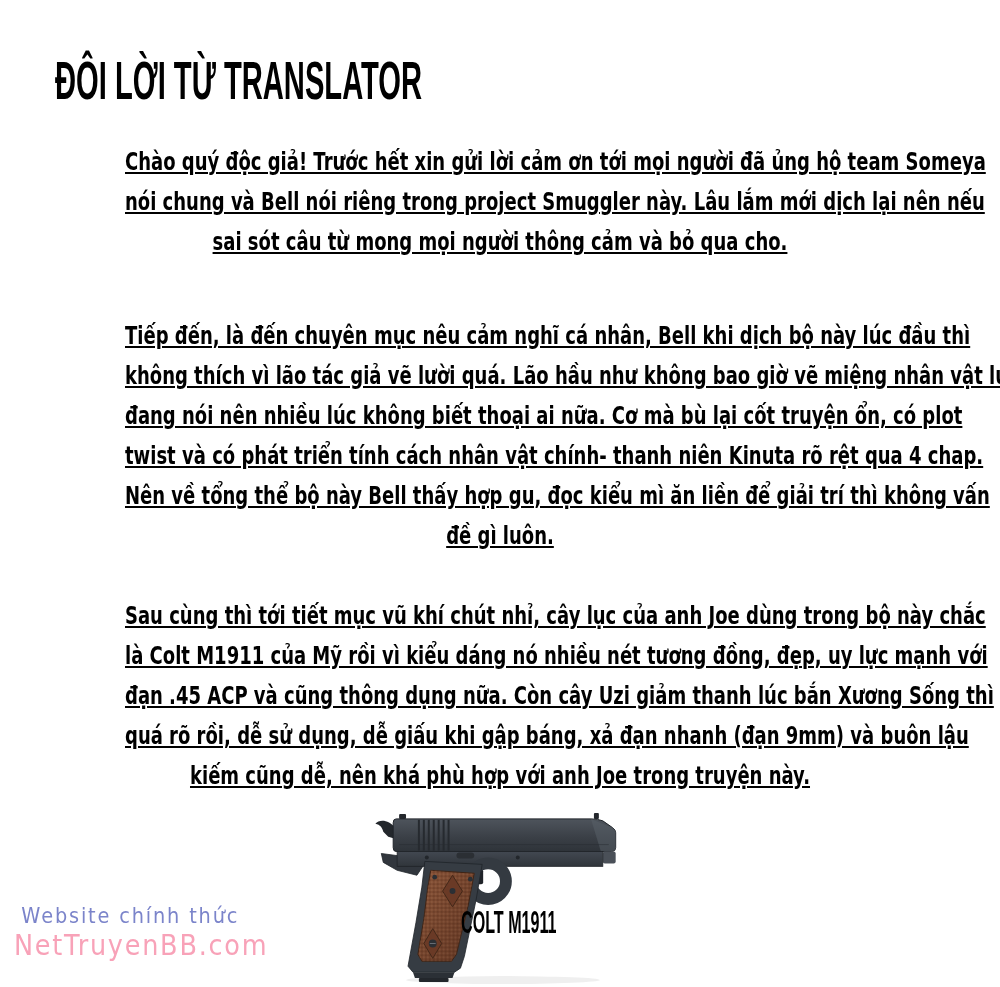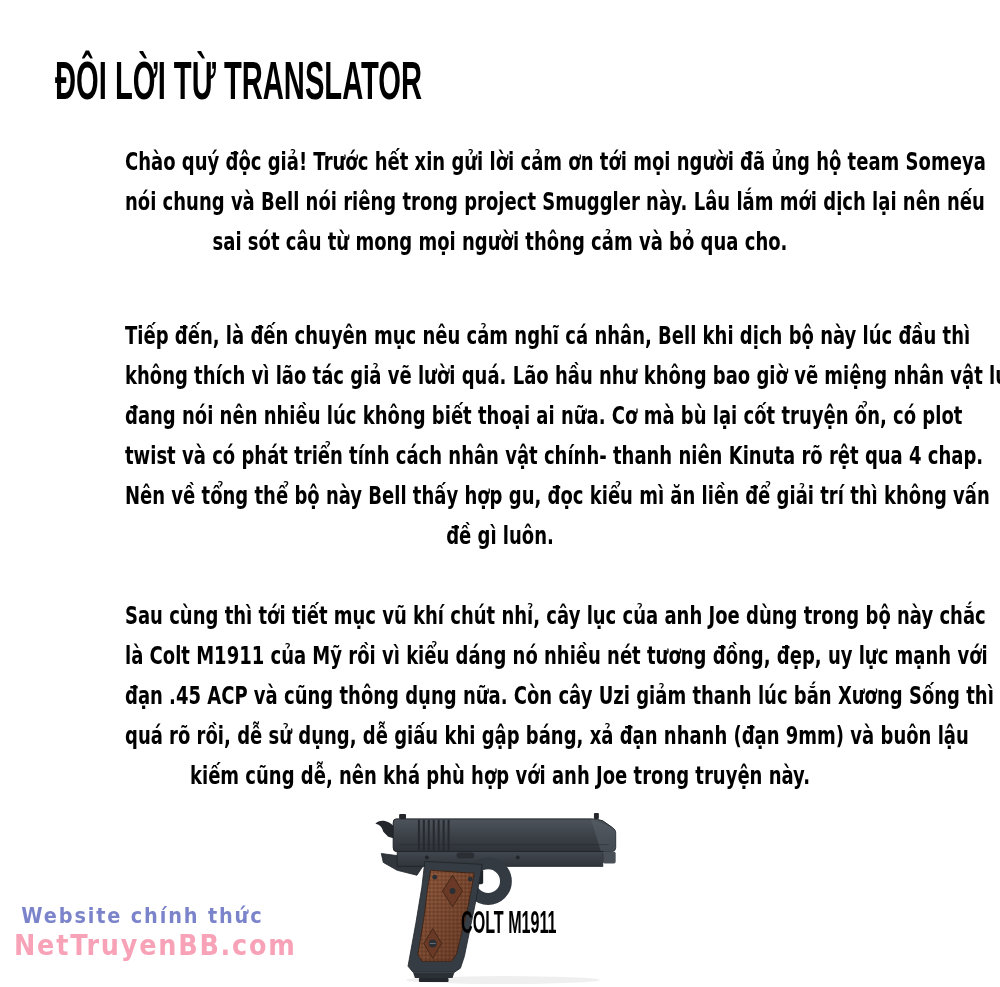--- a/index.html
+++ b/index.html
@@ -18,20 +18,21 @@
     font-size:54px;
     line-height:56px;
     white-space:nowrap;
     transform:scaleX(0.54);
     transform-origin:left top;
     letter-spacing:0px;
   }
   .para{
     position:absolute;left:0;width:1000px;
     text-align:center;
+    text-decoration:underline;
   }
   .pline{
     font-family:"DejaVu Sans", sans-serif;
     font-weight:bold;
     font-size:24px;
     line-height:40px;
     white-space:nowrap;
     transform:scaleX(0.75);
     transform-origin:50% 50%;
   }
@@ -48,21 +49,21 @@
     font-weight:bold;
     font-size:31px;
     white-space:nowrap;
     transform:scaleX(0.52);
     transform-origin:left top;
     z-index:5;
   }
   .watermark{
     position:absolute;left:14px;top:903px;
     font-family:"DejaVu Sans", sans-serif;
-    font-weight:bold;
+    font-weight:normal;
     z-index:5;
   }
   .wm-line1{
     color:#7b84ca;
     font-size:21px;
     line-height:26px;
     letter-spacing:2px;
     white-space:nowrap;
     transform:scaleX(0.92);
     transform-origin:left top;

